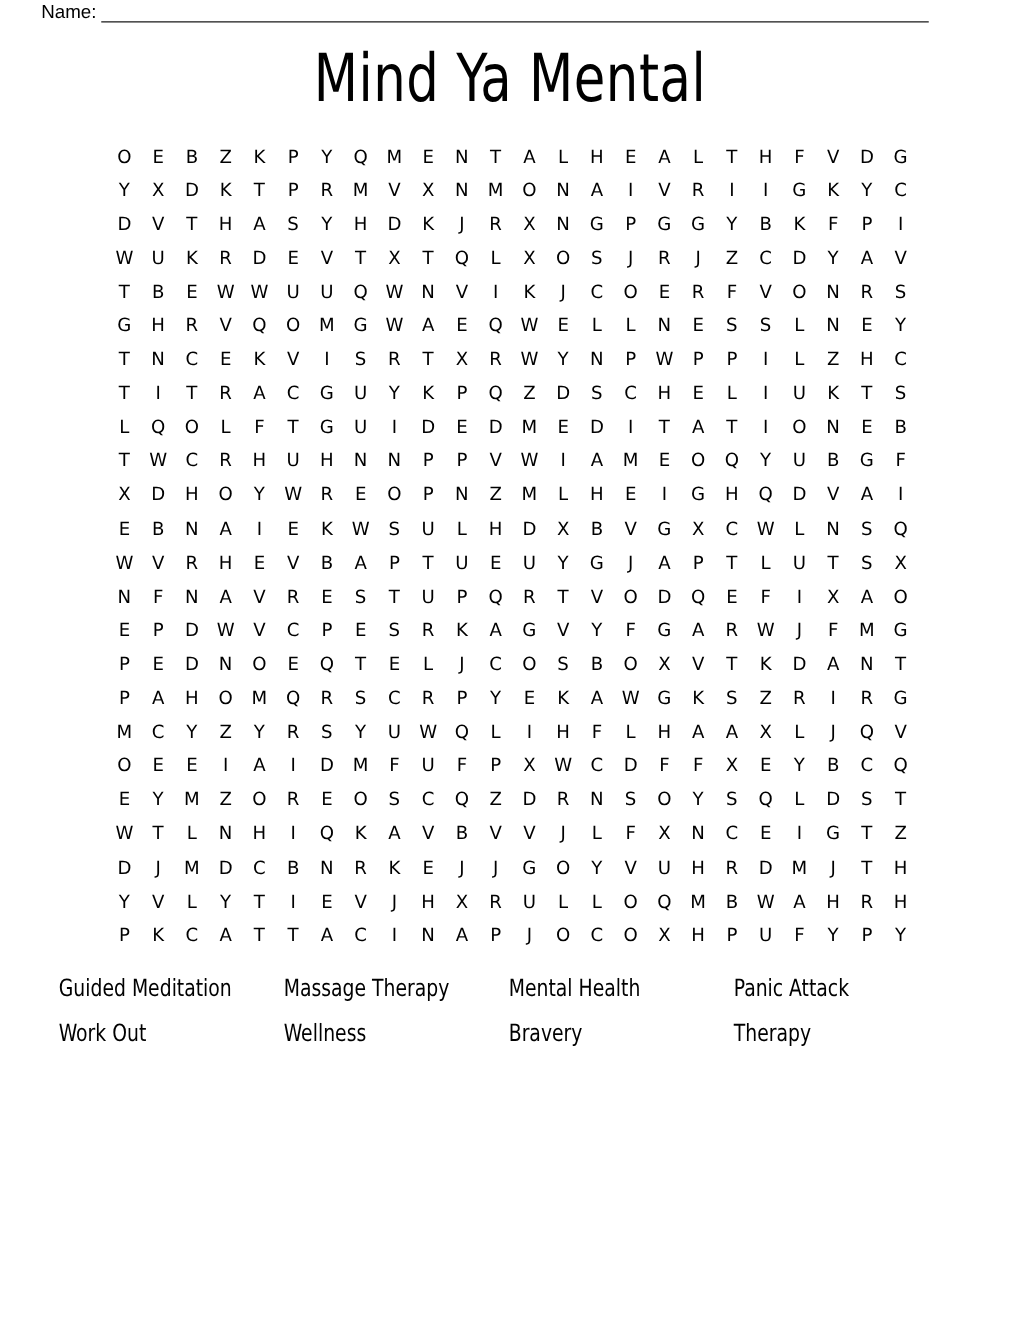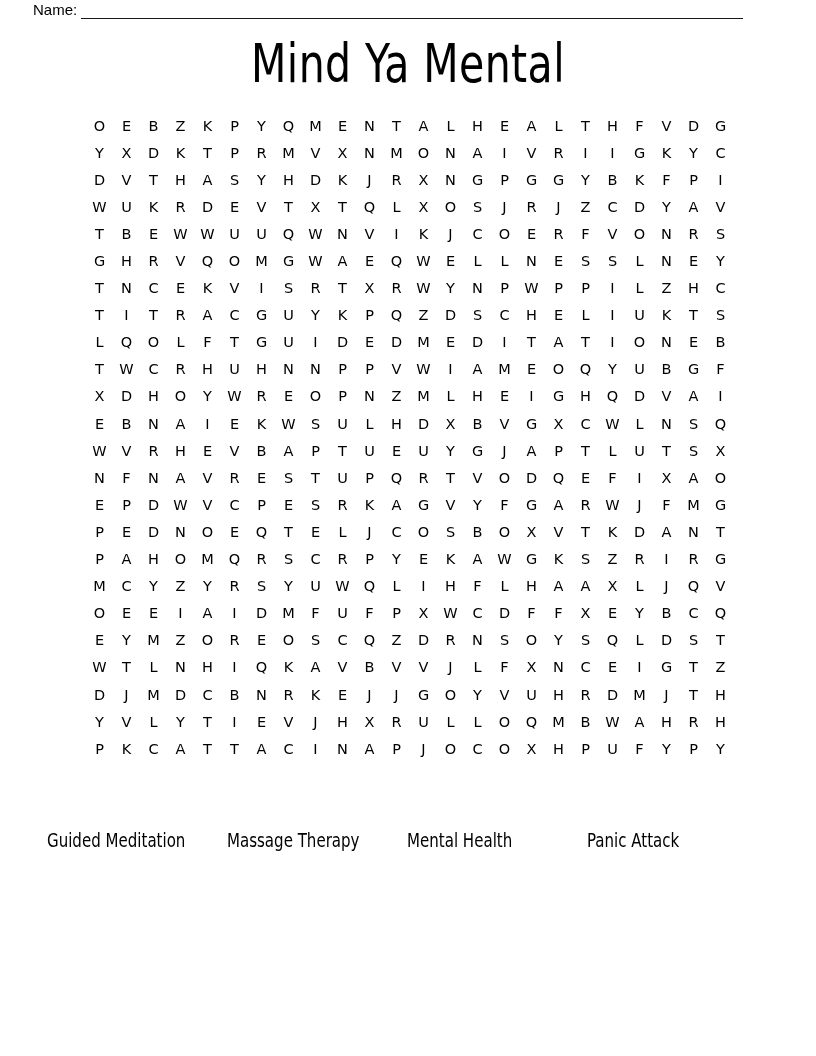--- a/index.html
+++ b/index.html
@@ -16,21 +16,21 @@
     color: #000000;
     overflow: hidden;
   }
 
   
   #name-row {
     position: absolute;
     left: 33px;
     top: 1px;
     display: flex;
-    align-items: flex-end;
+    align-items: center;
     width: 710px;
   }
   #name-label {
     font-family: "Liberation Sans", sans-serif;
     font-size: 15px;
     line-height: 18px;
     white-space: nowrap;
     letter-spacing: 0px;
   }
   #name-blank {
@@ -83,22 +83,21 @@
   
   #word-list {
     position: absolute;
     left: 47px;
     top: 779px;
     width: 722px;
   }
   .word-row {
     display: flex;
     height: 35.8px;
-    align-items: flex-end;
-    margin-top: 37px;
+    align-items: flex-start;
   }
   .word-cell {
     width: 180px;
     flex: 0 0 180px;
     font-family: "DejaVu Sans Condensed", "Liberation Sans Narrow", "Liberation Sans", sans-serif;
     font-size: 19px;
     line-height: 24px;
     font-weight: 400;
     white-space: nowrap;
     transform: scaleX(0.88);
@@ -745,13 +744,19 @@
     </div>
   </div>
 
 <div id="word-list">
     <div class="word-row">
       <span class="word-cell">Guided Meditation</span>
       <span class="word-cell">Massage Therapy</span>
       <span class="word-cell">Mental Health</span>
       <span class="word-cell">Panic Attack</span>
     </div>
+    <div class="word-row">
+      <span class="word-cell">Work Out</span>
+      <span class="word-cell">Wellness</span>
+      <span class="word-cell">Bravery</span>
+      <span class="word-cell">Therapy</span>
+    </div>
   </div>
 
 </body></html>

